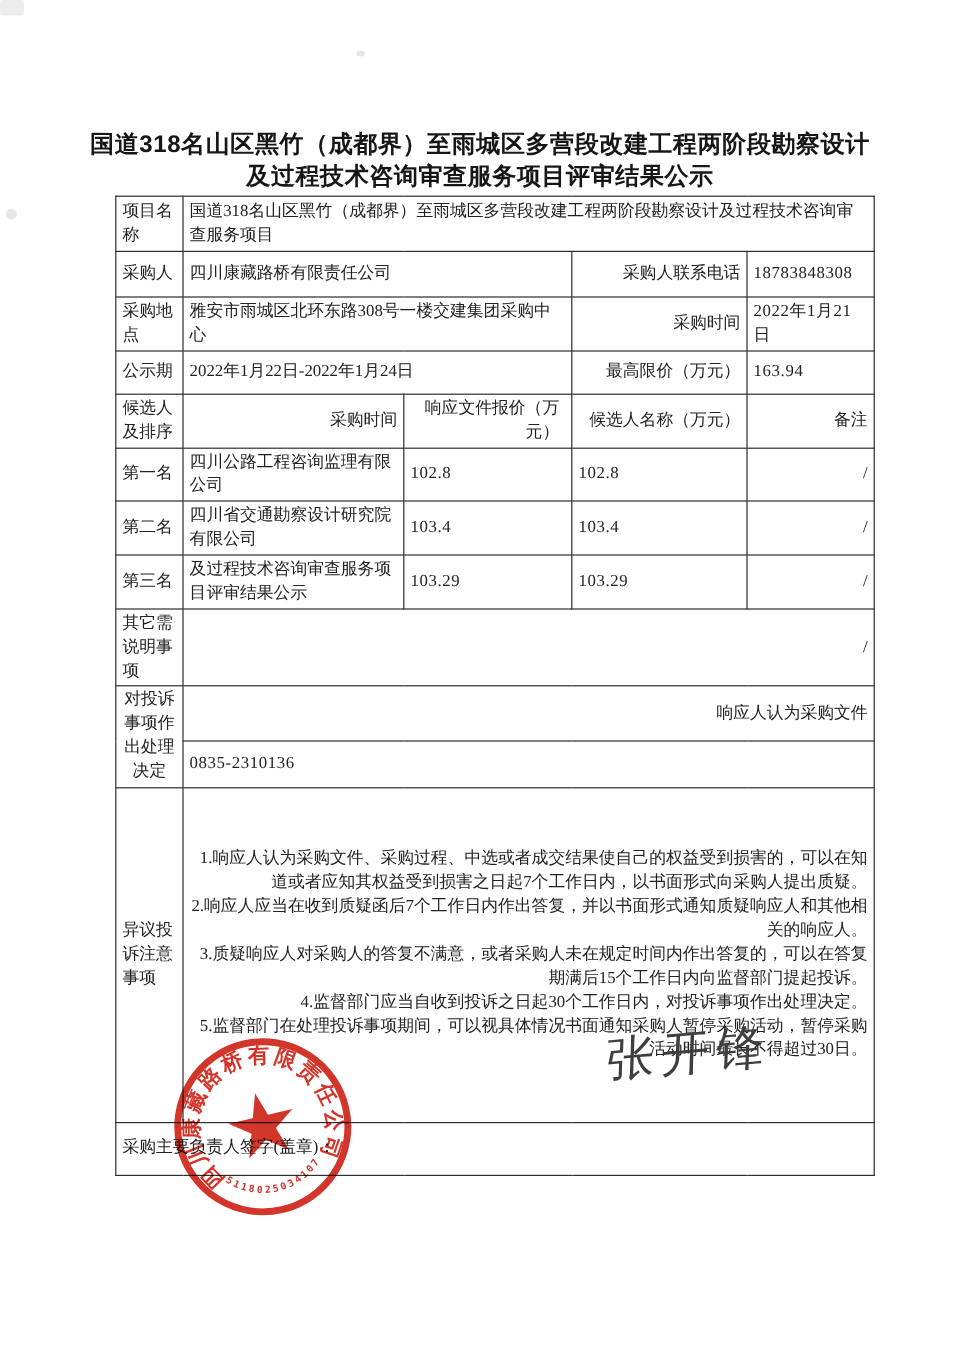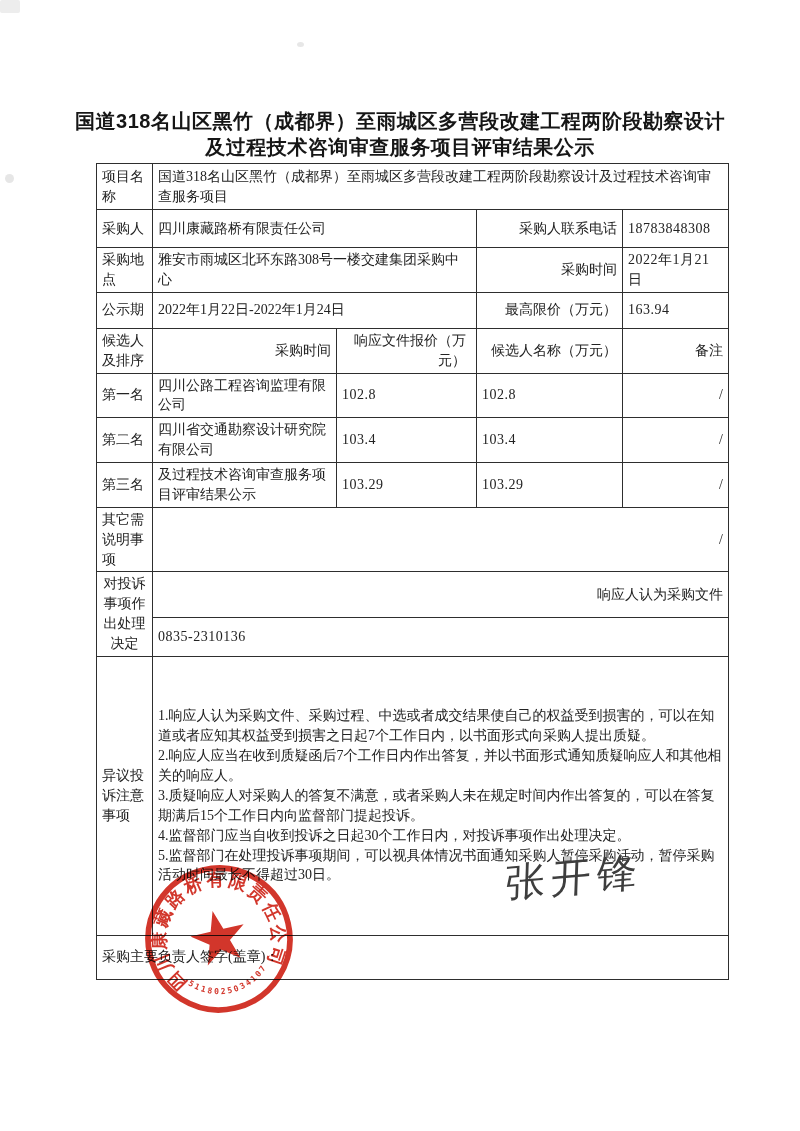--- a/index.html
+++ b/index.html
@@ -42,21 +42,21 @@
     vertical-align:middle;
     line-height:1.42;
   }
   td.lbl{
     padding:2px 2px 2px 3px;
     text-align:left;
   }
   td.ctr{text-align:right;}
   td.lft{text-align:left;}
   td.num{text-align:left;letter-spacing:.5px;}
-  td.objection-cell{padding:4px 9px;}
+  td.objection-cell{padding:4px 9px;text-align:right;}
   .obj-line{margin:0;}
 
   .sign-row-cell{padding:4px 6px;}
 
   .signature{
     position:absolute;
     left:505px; top:850px;
     font-size:40px;
     color:#3e3e3e;
     transform:rotate(-5deg) skewX(-7deg);

